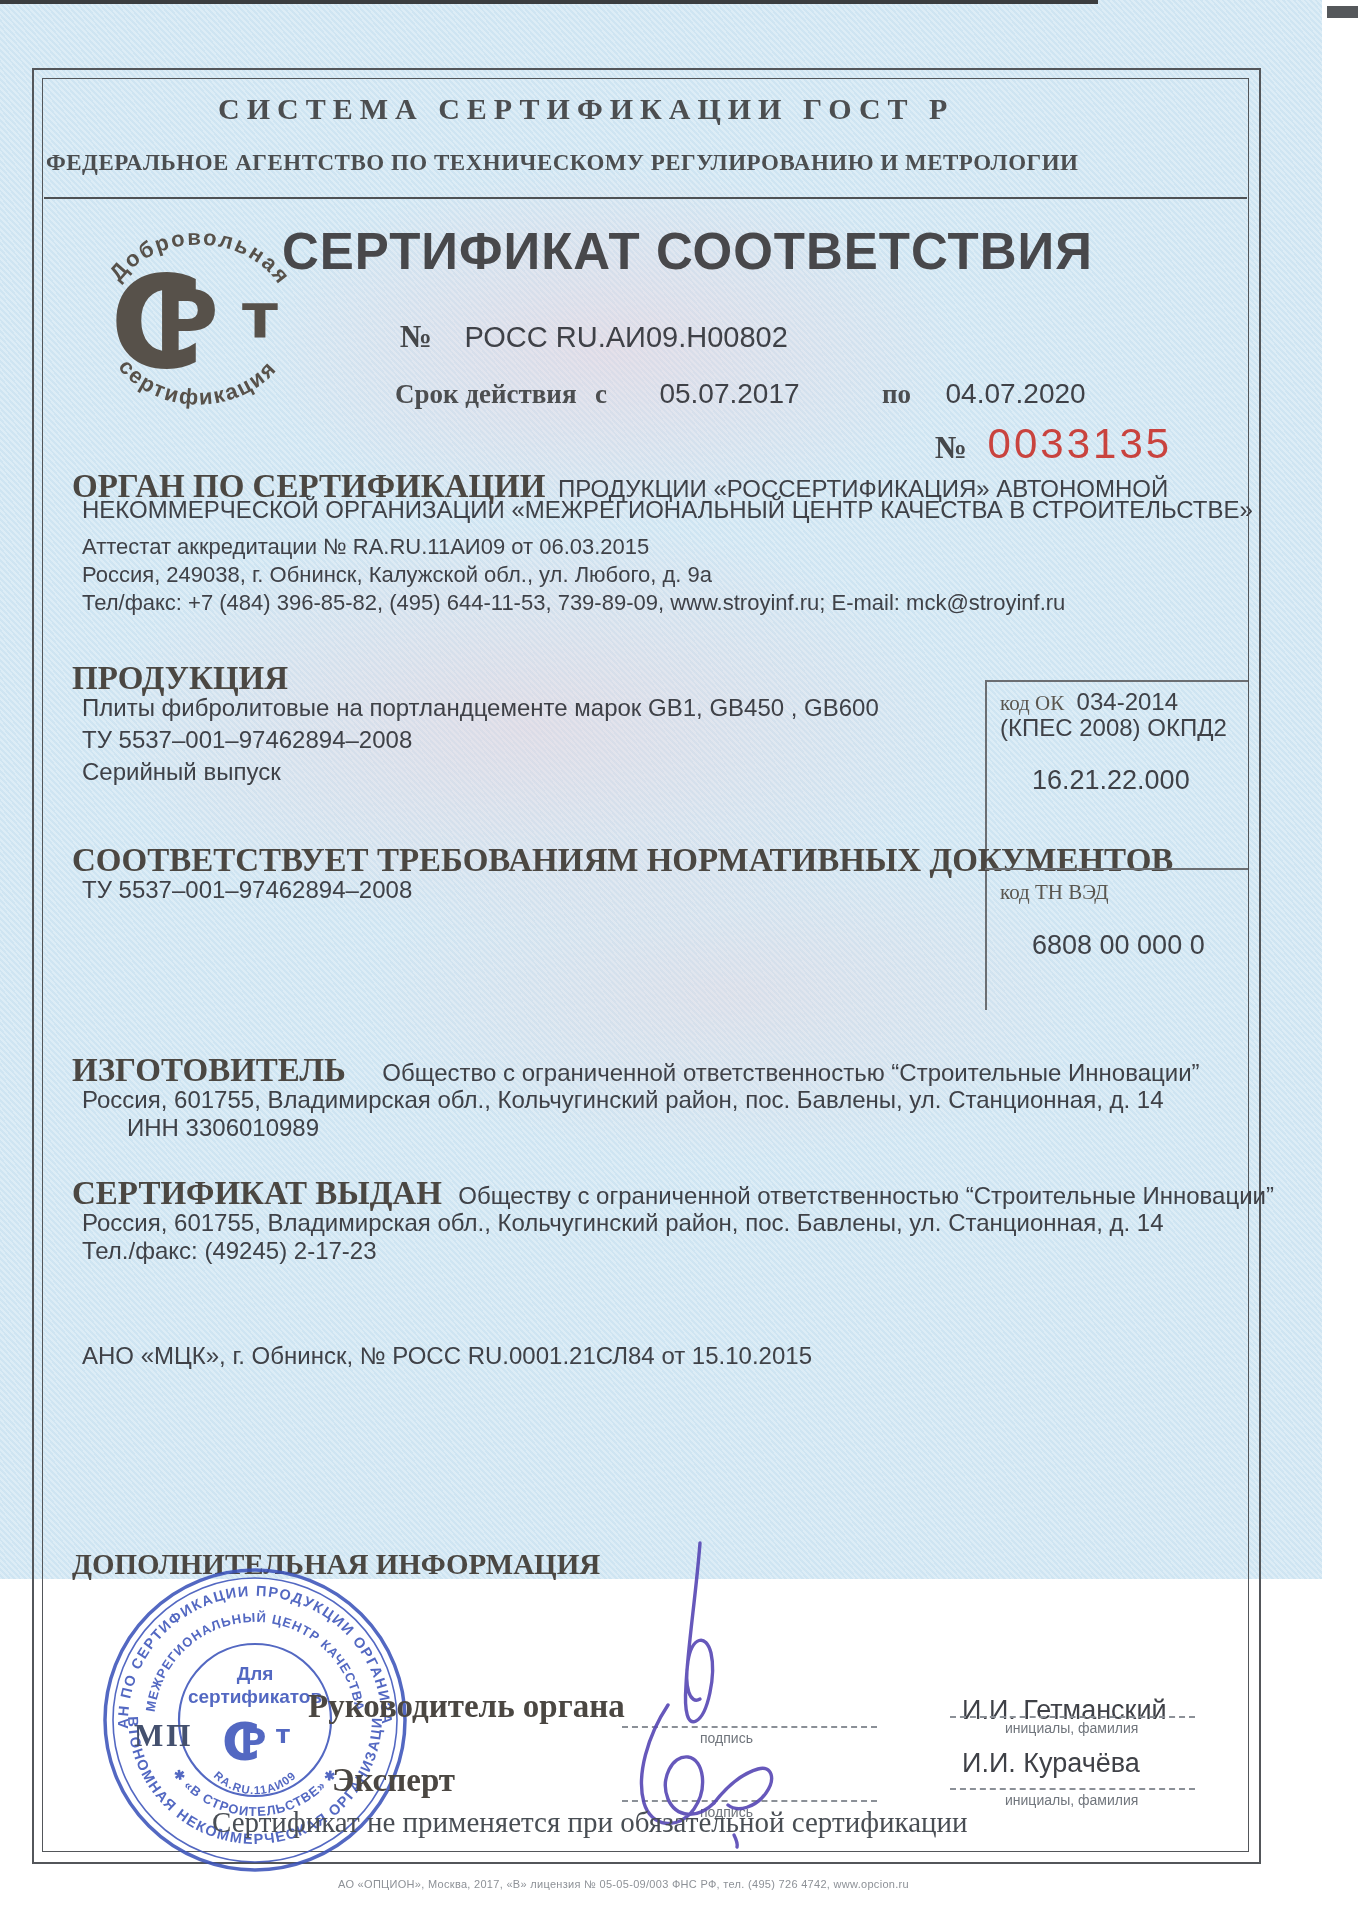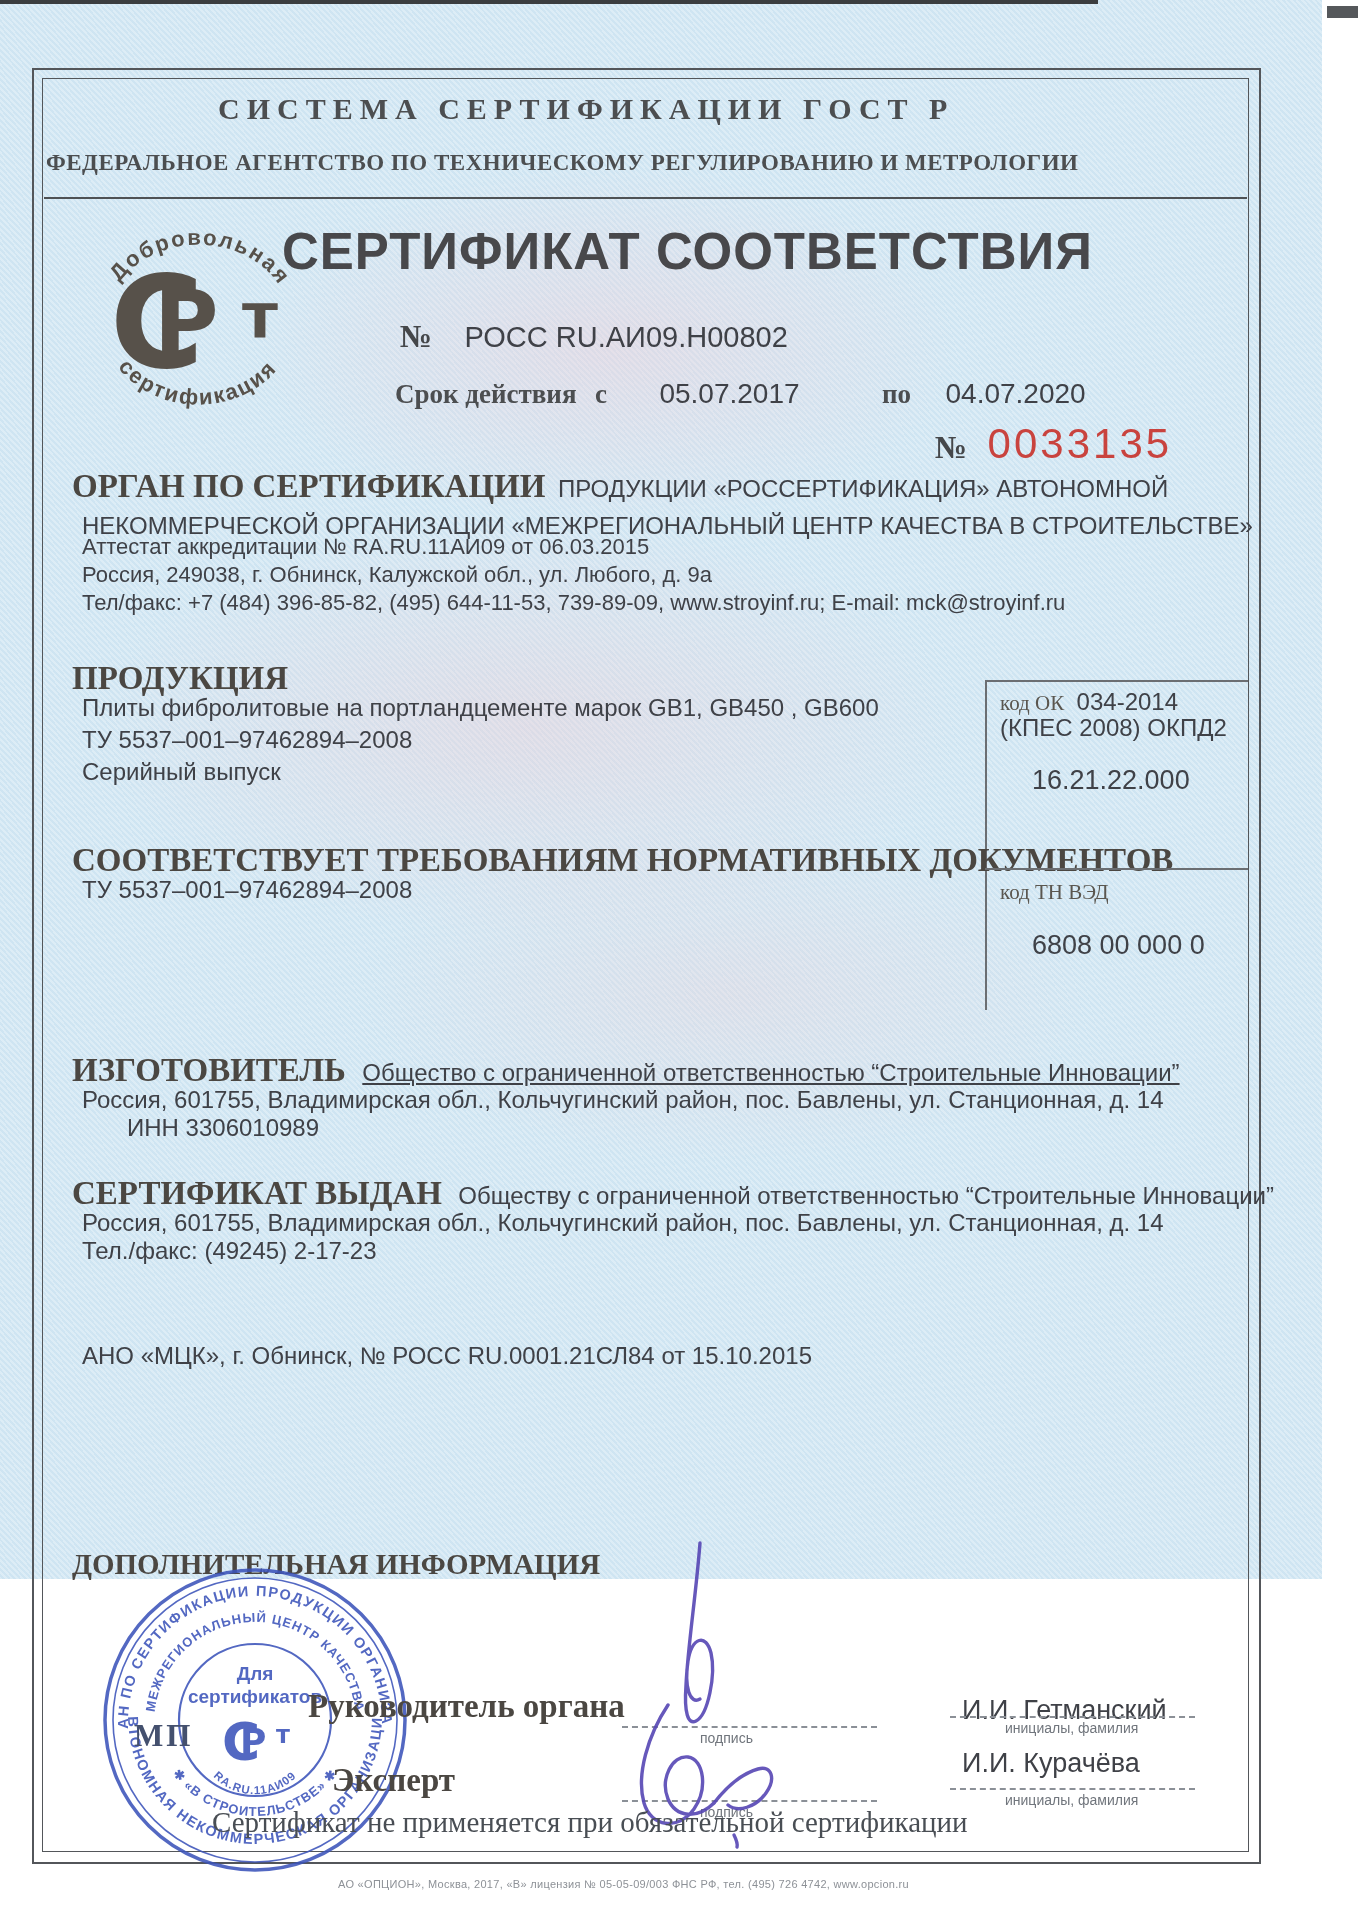--- a/index.html
+++ b/index.html
@@ -92,21 +92,21 @@
 
   <div class="abs" style="left:935px;top:420px;">
     <span class="serifb" style="font-size:32px;color:#45474a;">№</span>
     <span class="redno" style="margin-left:16px;">0033135</span>
   </div>
 
   <div class="abs" style="left:72px;top:468px;">
     <span class="serifb slabel">ОРГАН ПО СЕРТИФИКАЦИИ</span>
     <span class="sans body-t" style="margin-left:8px;">ПРОДУКЦИИ «РОССЕРТИФИКАЦИЯ» АВТОНОМНОЙ</span>
   </div>
-  <div class="abs sans body-t" style="left:82px;top:512px;text-align:center;">НЕКОММЕРЧЕСКОЙ ОРГАНИЗАЦИИ «МЕЖРЕГИОНАЛЬНЫЙ ЦЕНТР КАЧЕСТВА В СТРОИТЕЛЬСТВЕ»</div>
+  <div class="abs sans body-t" style="left:82px;top:496px;text-align:center;">НЕКОММЕРЧЕСКОЙ ОРГАНИЗАЦИИ «МЕЖРЕГИОНАЛЬНЫЙ ЦЕНТР КАЧЕСТВА В СТРОИТЕЛЬСТВЕ»</div>
   <div class="abs sans body-s" style="left:82px;top:534px;">Аттестат аккредитации № RA.RU.11АИ09 от 06.03.2015</div>
   <div class="abs sans body-s" style="left:82px;top:562px;">Россия, 249038, г. Обнинск, Калужской обл., ул. Любого, д. 9а</div>
   <div class="abs sans body-s" style="left:82px;top:590px;">Тел/факс: +7 (484) 396-85-82, (495) 644-11-53, 739-89-09, www.stroyinf.ru; E-mail: mck@stroyinf.ru</div>
 
   <div class="abs serifb slabel" style="left:72px;top:660px;">ПРОДУКЦИЯ</div>
   <div class="abs sans body-t" style="left:82px;top:694px;">Плиты фибролитовые на портландцементе марок GB1, GB450 , GB600</div>
   <div class="abs sans body-t" style="left:82px;top:726px;">ТУ 5537–001–97462894–2008</div>
   <div class="abs sans body-t" style="left:82px;top:758px;">Серийный выпуск</div>
 
   <div class="boxline" style="left:985px;top:680px;width:263px;height:2px;"></div>
@@ -120,21 +120,21 @@
 
   <div class="abs serifb slabel" style="left:72px;top:842px;">СООТВЕТСТВУЕТ ТРЕБОВАНИЯМ НОРМАТИВНЫХ ДОКУМЕНТОВ</div>
   <div class="abs sans body-t" style="left:82px;top:876px;">ТУ 5537–001–97462894–2008</div>
 
   <div class="boxline" style="left:985px;top:868px;width:263px;height:2px;"></div>
   <div class="abs kode-label" style="left:1000px;top:880px;">код ТН ВЭД</div>
   <div class="abs kode-val" style="left:1032px;top:930px;font-size:27px;">6808 00 000 0</div>
 
   <div class="abs" style="left:72px;top:1052px;">
     <span class="serifb slabel">ИЗГОТОВИТЕЛЬ</span>
-    <span class="sans body-t" style="margin-left:12px;text-decoration:underline;">Общество с ограниченной ответственностью “Строительные Инновации”</span>
+    <span class="sans body-t" style="margin-left:32px;">Общество с ограниченной ответственностью “Строительные Инновации”</span>
   </div>
   <div class="abs sans body-t" style="left:82px;top:1086px;">Россия, 601755, Владимирская обл., Кольчугинский район, пос. Бавлены, ул. Станционная, д. 14</div>
   <div class="abs sans body-t" style="left:82px;top:1114px;padding-left:45px;">ИНН 3306010989</div>
 
   <div class="abs" style="left:72px;top:1175px;">
     <span class="serifb slabel">СЕРТИФИКАТ ВЫДАН</span>
     <span class="sans body-t" style="margin-left:12px;">Обществу с ограниченной ответственностью “Строительные Инновации”</span>
   </div>
   <div class="abs sans body-t" style="left:82px;top:1209px;">Россия, 601755, Владимирская обл., Кольчугинский район, пос. Бавлены, ул. Станционная, д. 14</div>
   <div class="abs sans body-t" style="left:82px;top:1237px;">Тел./факс: (49245) 2-17-23</div>

